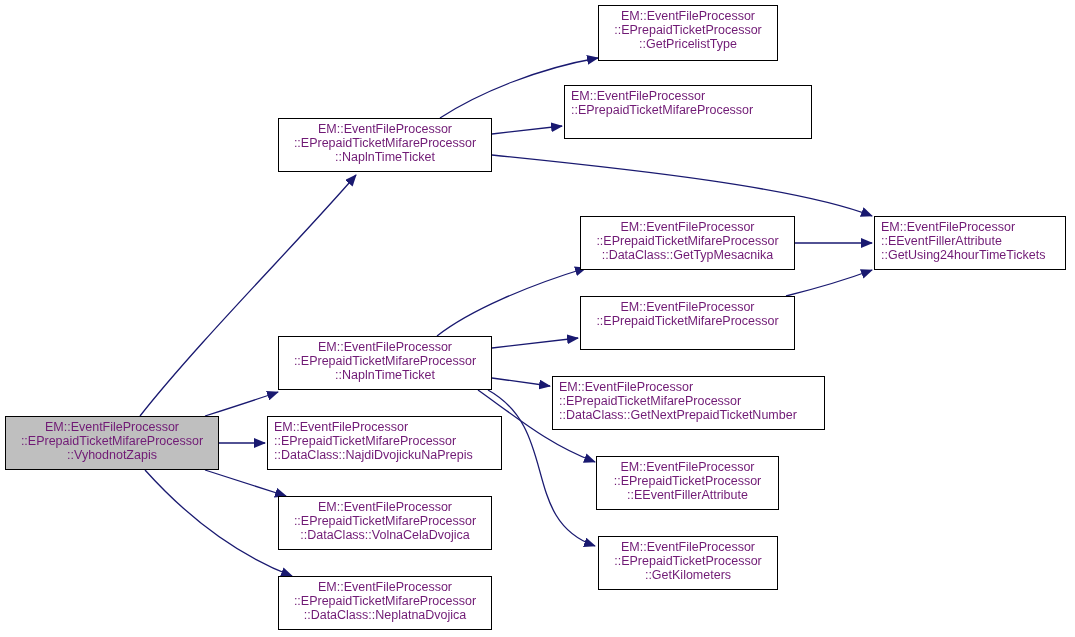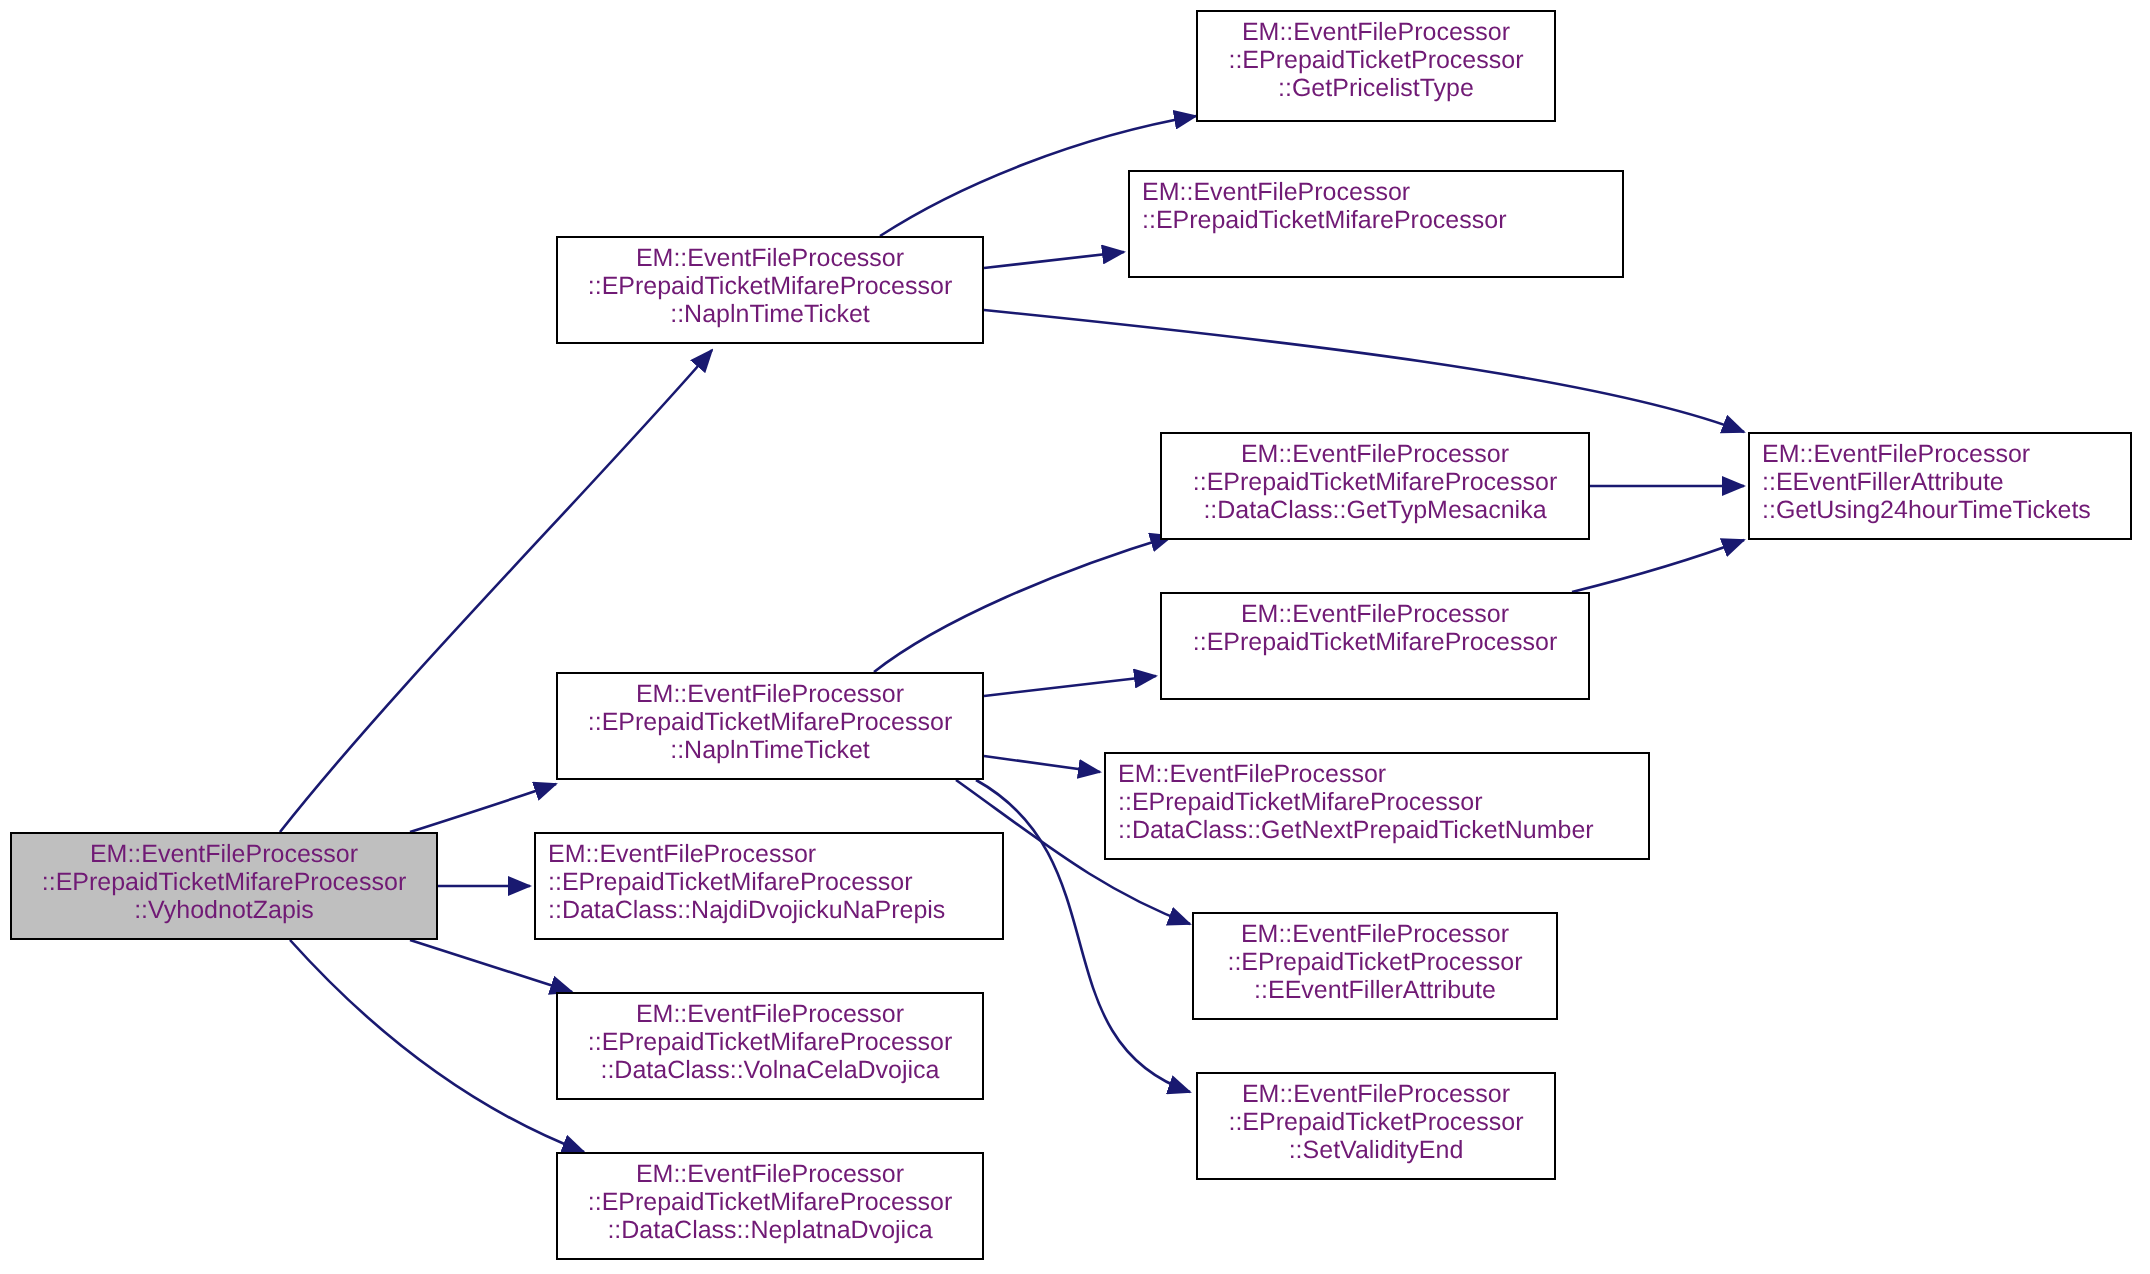--- a/index.html
+++ b/index.html
@@ -97,20 +97,20 @@
       <span>::DataClass::GetNextPrepaidTicketNumber</span>
     </div>
     <div class="node center" style="left: 596px; top: 456px; width: 183px; height: 54px;">
       <span>EM::EventFileProcessor</span>
       <span>::EPrepaidTicketProcessor</span>
       <span>::EEventFillerAttribute</span>
     </div>
     <div class="node center" style="left: 598px; top: 536px; width: 180px; height: 54px;">
       <span>EM::EventFileProcessor</span>
       <span>::EPrepaidTicketProcessor</span>
-      <span>::SetValidityEnd</span>
+      <span>::GetKilometers</span>
     </div>
     <div class="node left" style="left: 874px; top: 216px; width: 192px; height: 54px;">
       <span>EM::EventFileProcessor</span>
       <span>::EEventFillerAttribute</span>
       <span>::GetUsing24hourTimeTickets</span>
     </div>
   </div>
 
 </body></html>

